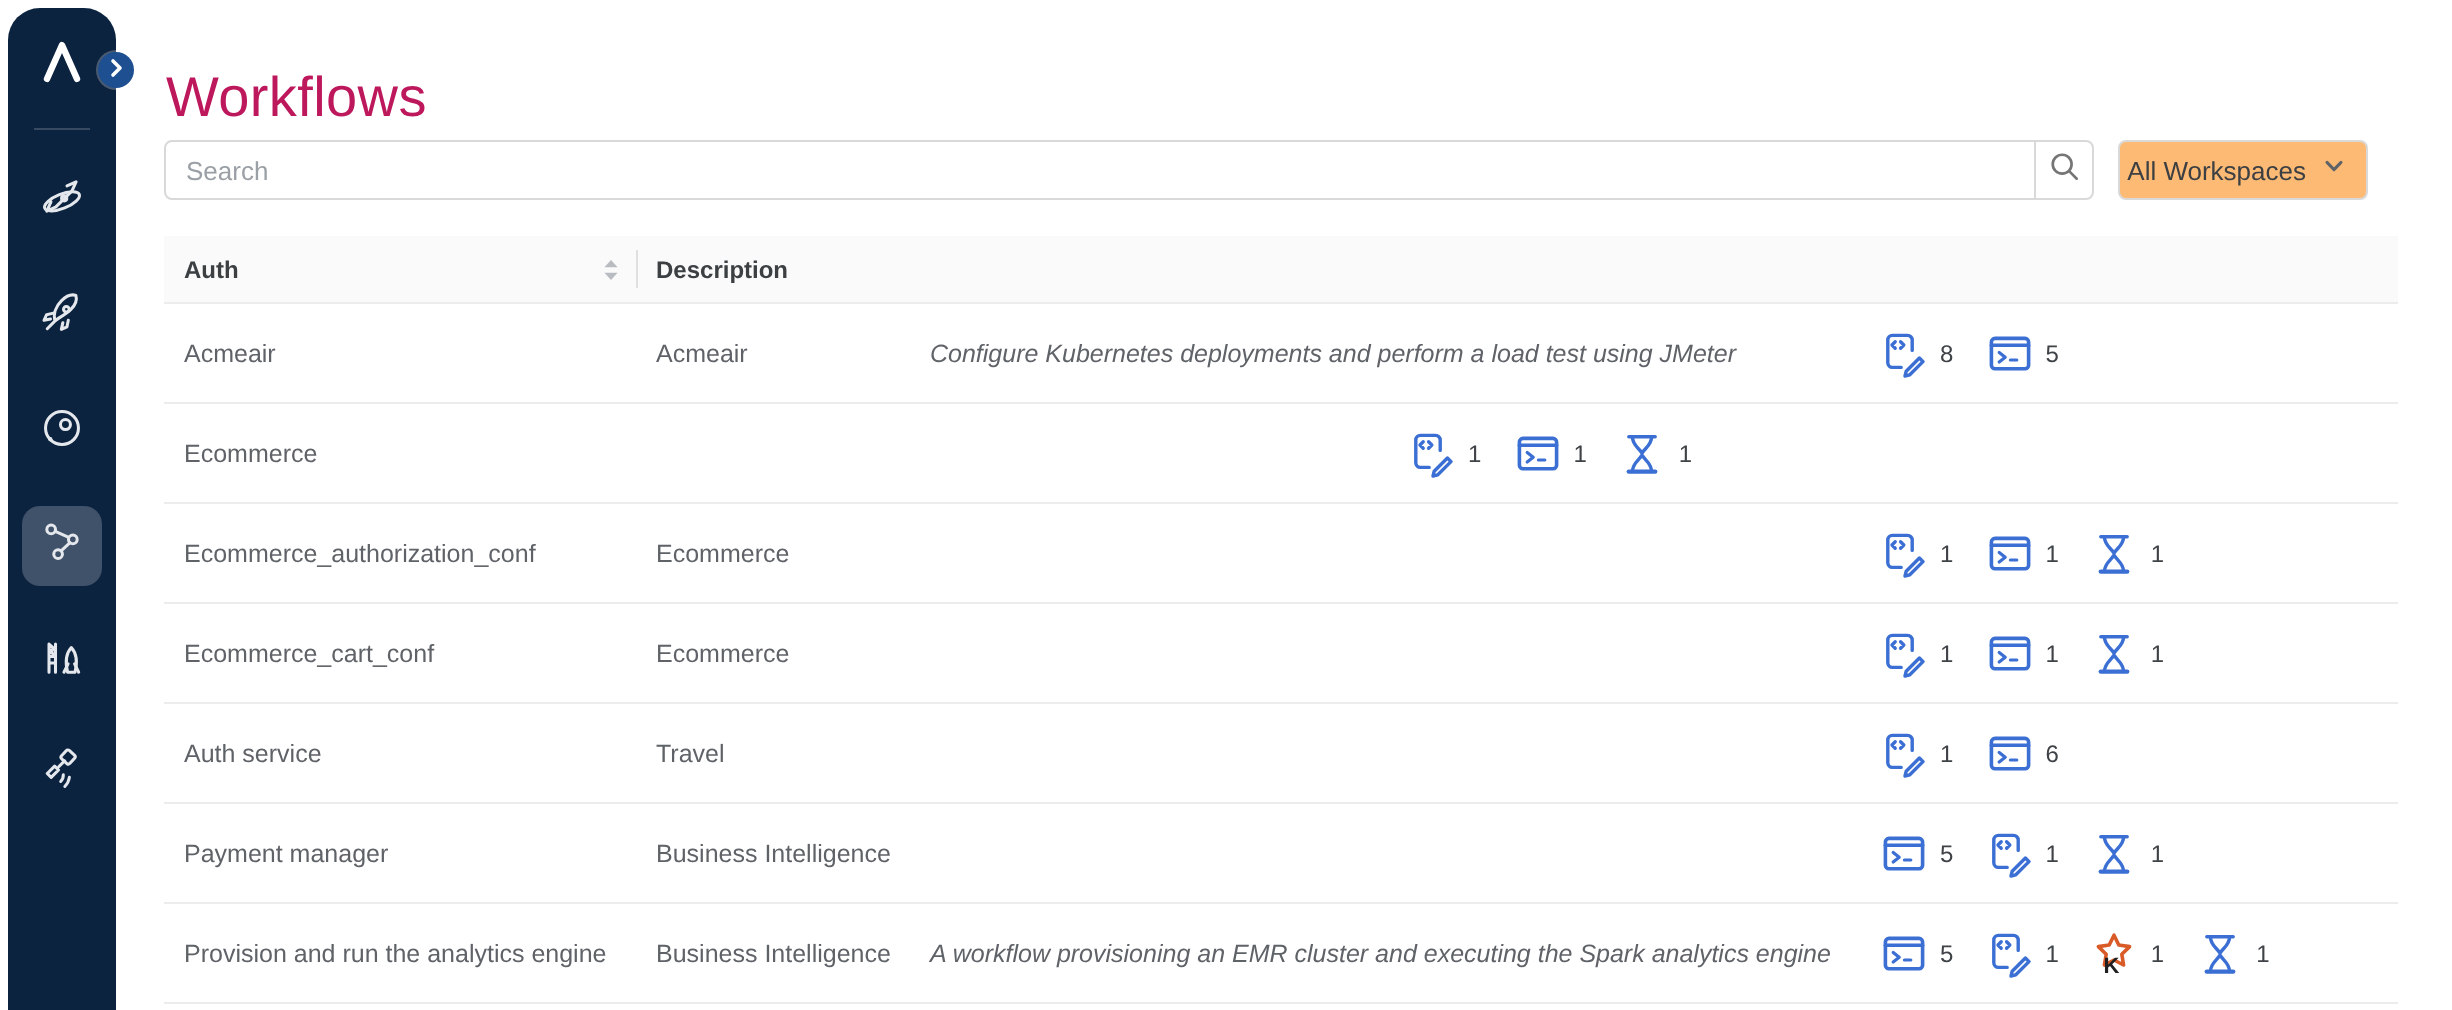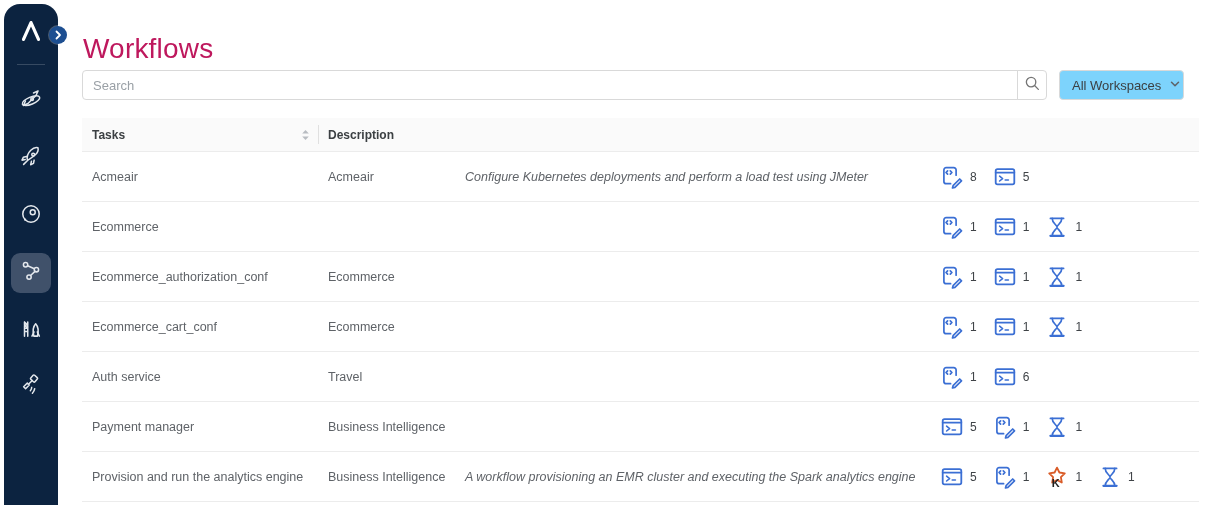--- a/index.html
+++ b/index.html
@@ -36,35 +36,35 @@
     outline:none;font-family:"Liberation Sans",sans-serif;
   }
   .search-input::placeholder{color:#9AA0A6;}
   .search-button{
     position:absolute;left:1017px;top:70px;width:30px;height:30px;box-sizing:border-box;
     border:1px solid #D9D9D9;border-left:1px solid #D9D9D9;border-radius:0 4px 4px 0;background:#fff;
     display:flex;align-items:center;justify-content:center;cursor:pointer;
   }
   .workspace-filter{
     position:absolute;left:1059px;top:70px;width:125px;height:30px;box-sizing:border-box;
-    border:1px solid #D9D9D9;border-radius:4px;background:#7dd3fc;display:flex;align-items:center;
-    padding:0 10px 0 12px;gap:8px;cursor:pointer;justify-content:space-between;
+    border:1px solid #D9D9D9;border-radius:4px;background:#fdba74;display:flex;align-items:center;
+    padding:0 10px 0 12px;gap:8px;cursor:pointer;justify-content:flex-end;
   }
   .workspace-filter .label{font-size:13px;color:#3C4043;white-space:nowrap;}
   
   .table{position:absolute;left:82px;top:118px;width:1117px;}
   .thead{display:flex;height:33px;background:#FAFAFA;align-items:center;border-bottom:1px solid #ECECEC;}
   .th{position:relative;display:flex;align-items:center;height:100%;font-size:12px;font-weight:700;color:#3C4043;box-sizing:border-box;padding-left:10px;}
   .th .divider{position:absolute;left:0;top:7px;bottom:7px;width:1px;background:#E0E0E0;}
   .col-name{width:236px;}
   .col-workspace{width:137px;}
   .col-description{width:476px;}
   .col-tasks{width:268px;}
   .sort-icon{margin-left:auto;margin-right:8px;display:flex;flex-direction:column;gap:1px;align-items:center;}
-  .tbody .row{display:flex;align-items:center;height:49px;border-bottom:1px solid #ECECEC;background:#fff;cursor:pointer;justify-content:space-between;}
+  .tbody .row{display:flex;align-items:center;height:49px;border-bottom:1px solid #ECECEC;background:#fff;cursor:pointer;}
   .cell{box-sizing:border-box;padding-left:10px;font-size:12.5px;color:#5F6368;overflow:hidden;white-space:nowrap;}
   .cell.desc{font-style:italic;}
   .cell.tasks{display:flex;align-items:center;gap:16px;padding-left:9px;}
   .task{display:flex;align-items:center;gap:6px;}
   .task .count{font-size:12px;color:#3F4347;}
   .task .ticon{display:flex;align-items:center;justify-content:center;}
 </style>
 </head>
 <body>
 
@@ -160,21 +160,21 @@
   <span>
     <svg width="12" height="12" viewBox="0 0 12 12">
         <path d="M2.5 4.2 L6 7.8 L9.5 4.2" fill="none" stroke="#5F6368" stroke-width="1.5" stroke-linecap="round" stroke-linejoin="round"></path>
       </svg>
   </span>
 </div>
 
 <div class="table">
   <div class="thead">
     <div class="th col-name">
-      <span>Tasks</span>
+      <span>Auth</span>
       <span class="sort-icon">
         <svg width="9" height="12" viewBox="0 0 9 12">
             <path d="M4.5 1 L7.8 4.6 H1.2 Z" fill="#B8BCC1"></path>
             <path d="M4.5 11 L1.2 7.4 H7.8 Z" fill="#B8BCC1"></path>
           </svg>
       </span>
     </div>
     <div class="th col-description">
       <span class="divider"></span>
       <span>Description</span>

